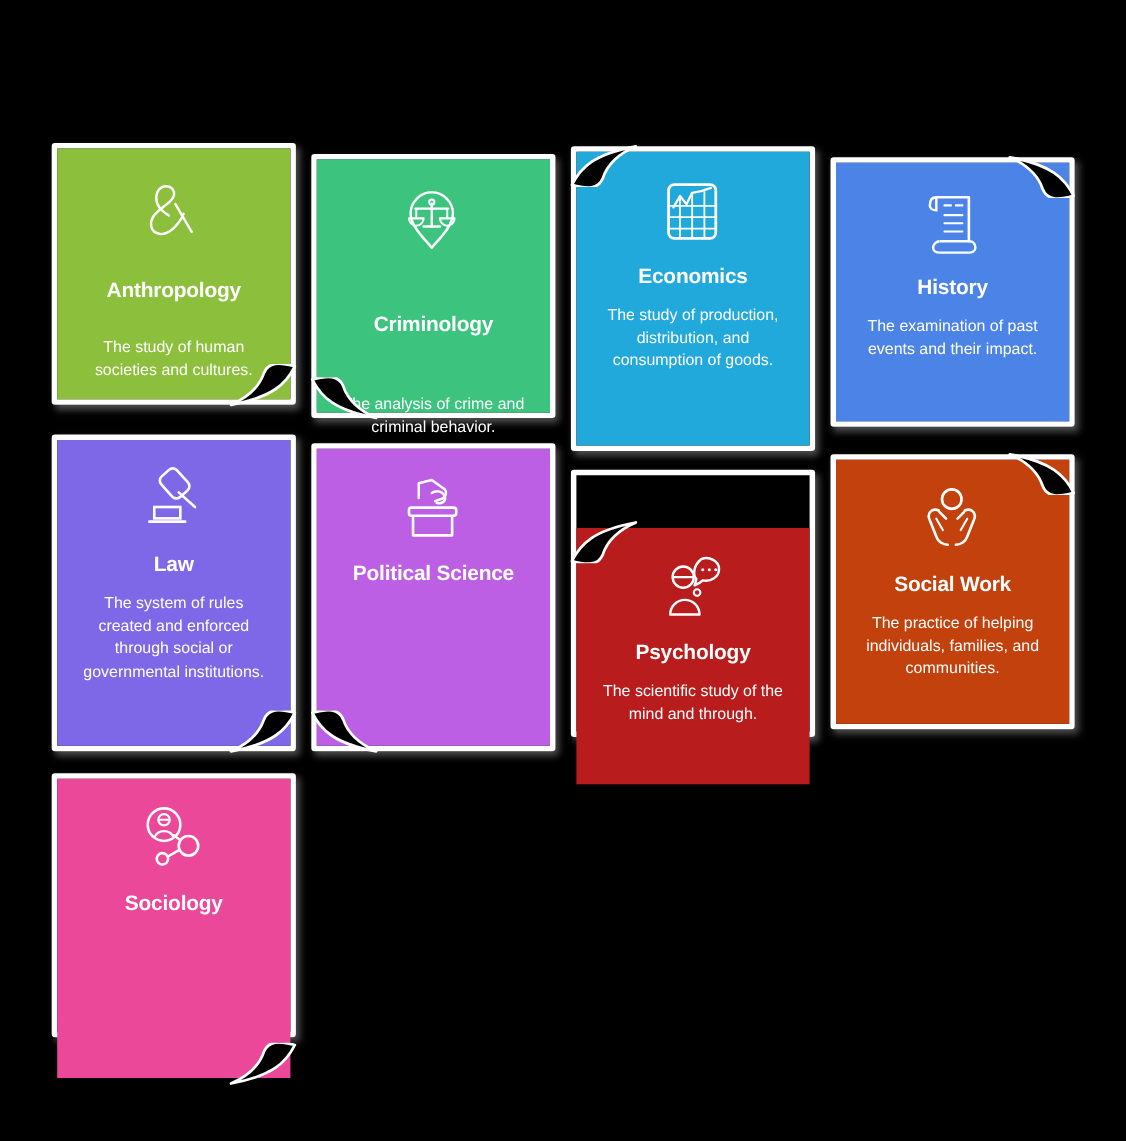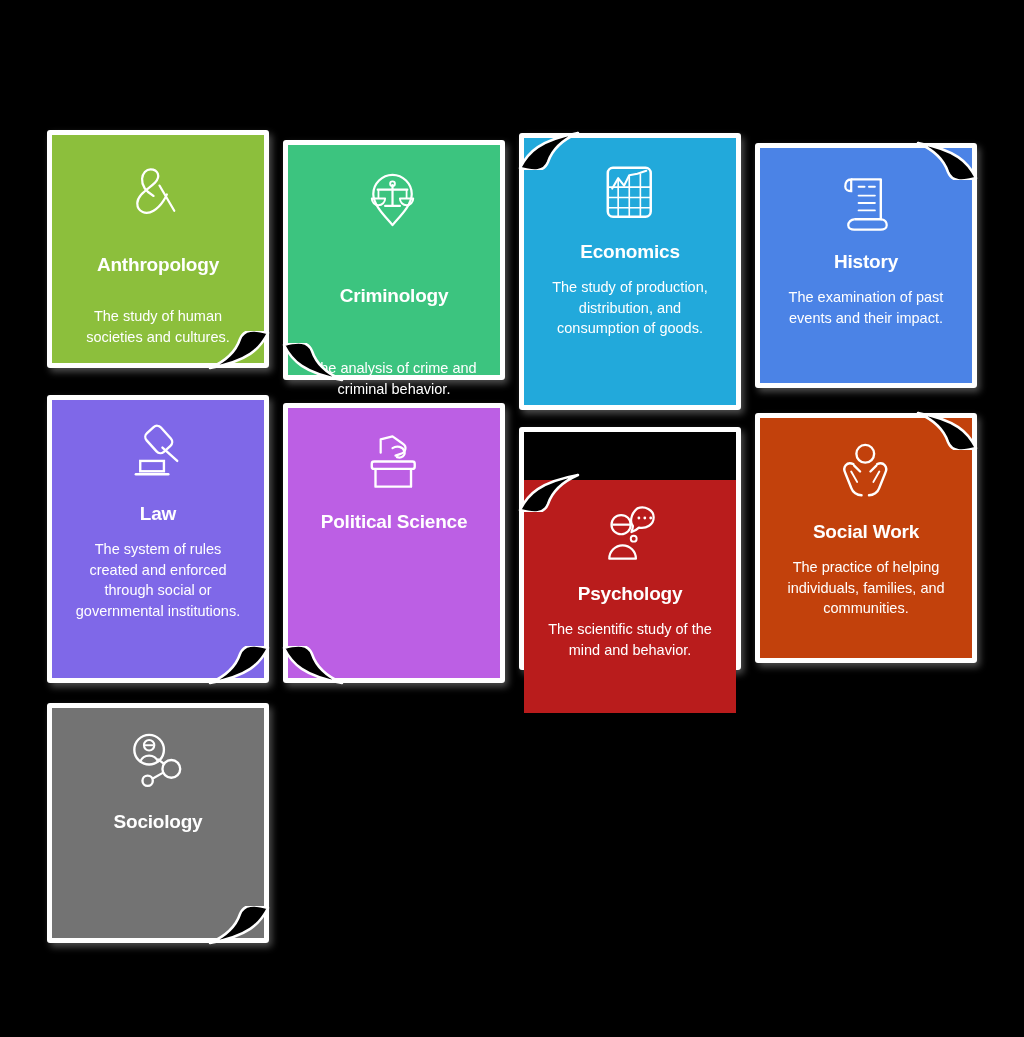--- a/index.html
+++ b/index.html
@@ -184,21 +184,21 @@
       </div>
     </div>
     <div class="card-shadow" style="left: 519px; top: 427px; width: 222px; height: 243px;"></div>
     <div class="card" style="left: 524px; top: 432px; width: 212px; height: 233px; background: #b91c1c; margin-top: 48px;">
       <div class="icon-wrap">
         <svg viewBox="0 0 100 100">
           <use href="#ic-head-thought-bubble-icon"></use>
         </svg>
       </div>
       <div class="card-title">Psychology</div>
-      <div class="card-desc">The scientific study of the mind and behavior.</div>
+      <div class="card-desc">The scientific study of the mind and through.</div>
       <div class="curl tl">
         <svg viewBox="0 0 62 40">
           <use href="#ic-curl"></use>
         </svg>
       </div>
     </div>
     <div class="card-shadow" style="left: 755px; top: 413px; width: 222px; height: 250px;"></div>
     <div class="card" style="left: 760px; top: 418px; width: 212px; height: 240px; background: #c2410c;">
       <div class="icon-wrap">
         <svg viewBox="0 0 100 100">
@@ -207,21 +207,21 @@
       </div>
       <div class="card-title">Social Work</div>
       <div class="card-desc">The practice of helping individuals, families, and communities.</div>
       <div class="curl tr">
         <svg viewBox="0 0 62 40">
           <use href="#ic-curl"></use>
         </svg>
       </div>
     </div>
     <div class="card-shadow" style="left: 47px; top: 703px; width: 222px; height: 240px;"></div>
-    <div class="card" style="left: 52px; top: 708px; width: 212px; height: 230px; background: #737373;">
+    <div class="card" style="left: 52px; top: 708px; width: 212px; height: 272px; background: #ec4899;">
       <div class="icon-wrap">
         <svg viewBox="0 0 100 100">
           <use href="#ic-social-network-icon"></use>
         </svg>
       </div>
       <div class="card-title">Sociology</div>
       <div class="curl br">
         <svg viewBox="0 0 62 40">
           <use href="#ic-curl"></use>
         </svg>

